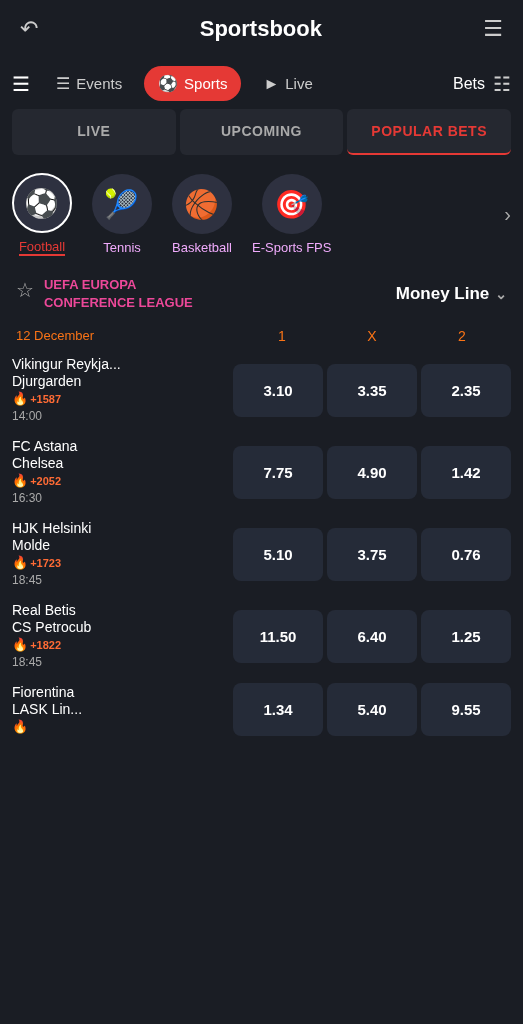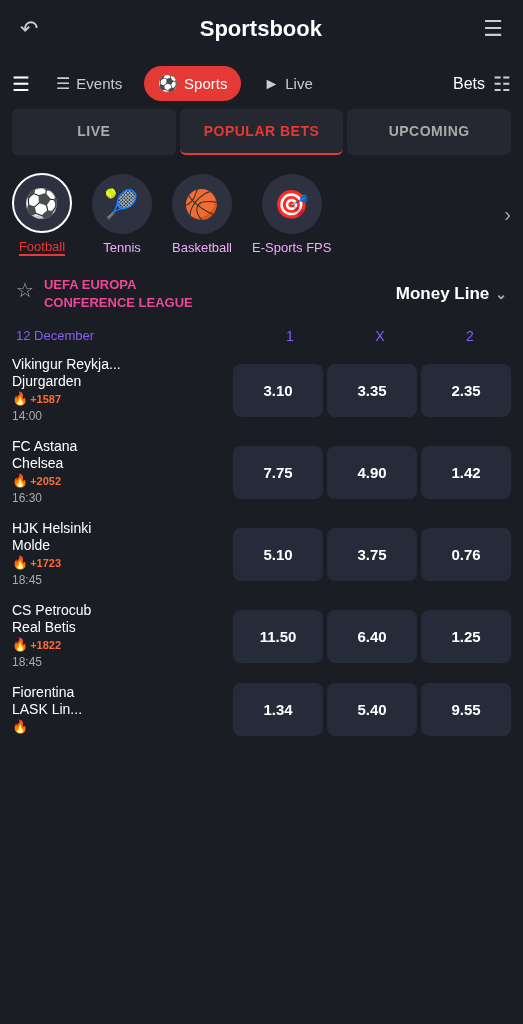--- a/index.html
+++ b/index.html
@@ -182,22 +182,22 @@
     }
     .chevron {
       font-size: 14px;
       color: #aaa;
     }
 
     
     .col-headers {
       display: grid;
       grid-template-columns: 1fr 90px 90px 90px;
-      padding: 4px 8px 8px 16px;
-      color: #8b5cf6;
+      padding: 4px 16px 8px 16px;
+      color: #f97316;
       font-size: 14px;
     }
     .col-headers .col-date {
       font-size: 13px;
     }
     .col-headers .col-h {
       text-align: center;
     }
 
     
@@ -281,25 +281,25 @@
   <div class="nav-bets">
     <span>Bets</span>
     <span class="nav-bets-icon">☷</span>
   </div>
 </div>
 
 <div class="tabs">
   <div class="tab">
     <span>LIVE</span>
   </div>
+  <div class="tab">
+    <span>UPCOMING</span>
+  </div>
   <div class="tab active">
     <span>POPULAR BETS</span>
-  </div>
-  <div class="tab">
-    <span>UPCOMING</span>
   </div>
 </div>
 
 <div class="sports-row">
   <div class="sport-item">
     <div class="sport-circle active">⚽</div>
     <span class="sport-label active">Football</span>
   </div>
   <div class="sport-item">
     <div class="sport-circle">🎾</div>
@@ -383,22 +383,22 @@
       <span class="match-time">18:45</span>
     </div>
     <button class="odds-btn">5.10</button>
     <button class="odds-btn">3.75</button>
     <button class="odds-btn">0.76</button>
   </div>
 
   <div class="match-row">
     <div class="match-info">
       <div class="match-teams">
+        <span class="team-name">Real Betis</span>
         <span class="team-name">CS Petrocub</span>
-        <span class="team-name">Real Betis</span>
       </div>
       <div class="match-badge">
         <span class="fire-icon">🔥</span>
         <span>+1822</span>
       </div>
       <span class="match-time">18:45</span>
     </div>
     <button class="odds-btn">11.50</button>
     <button class="odds-btn">6.40</button>
     <button class="odds-btn">1.25</button>

